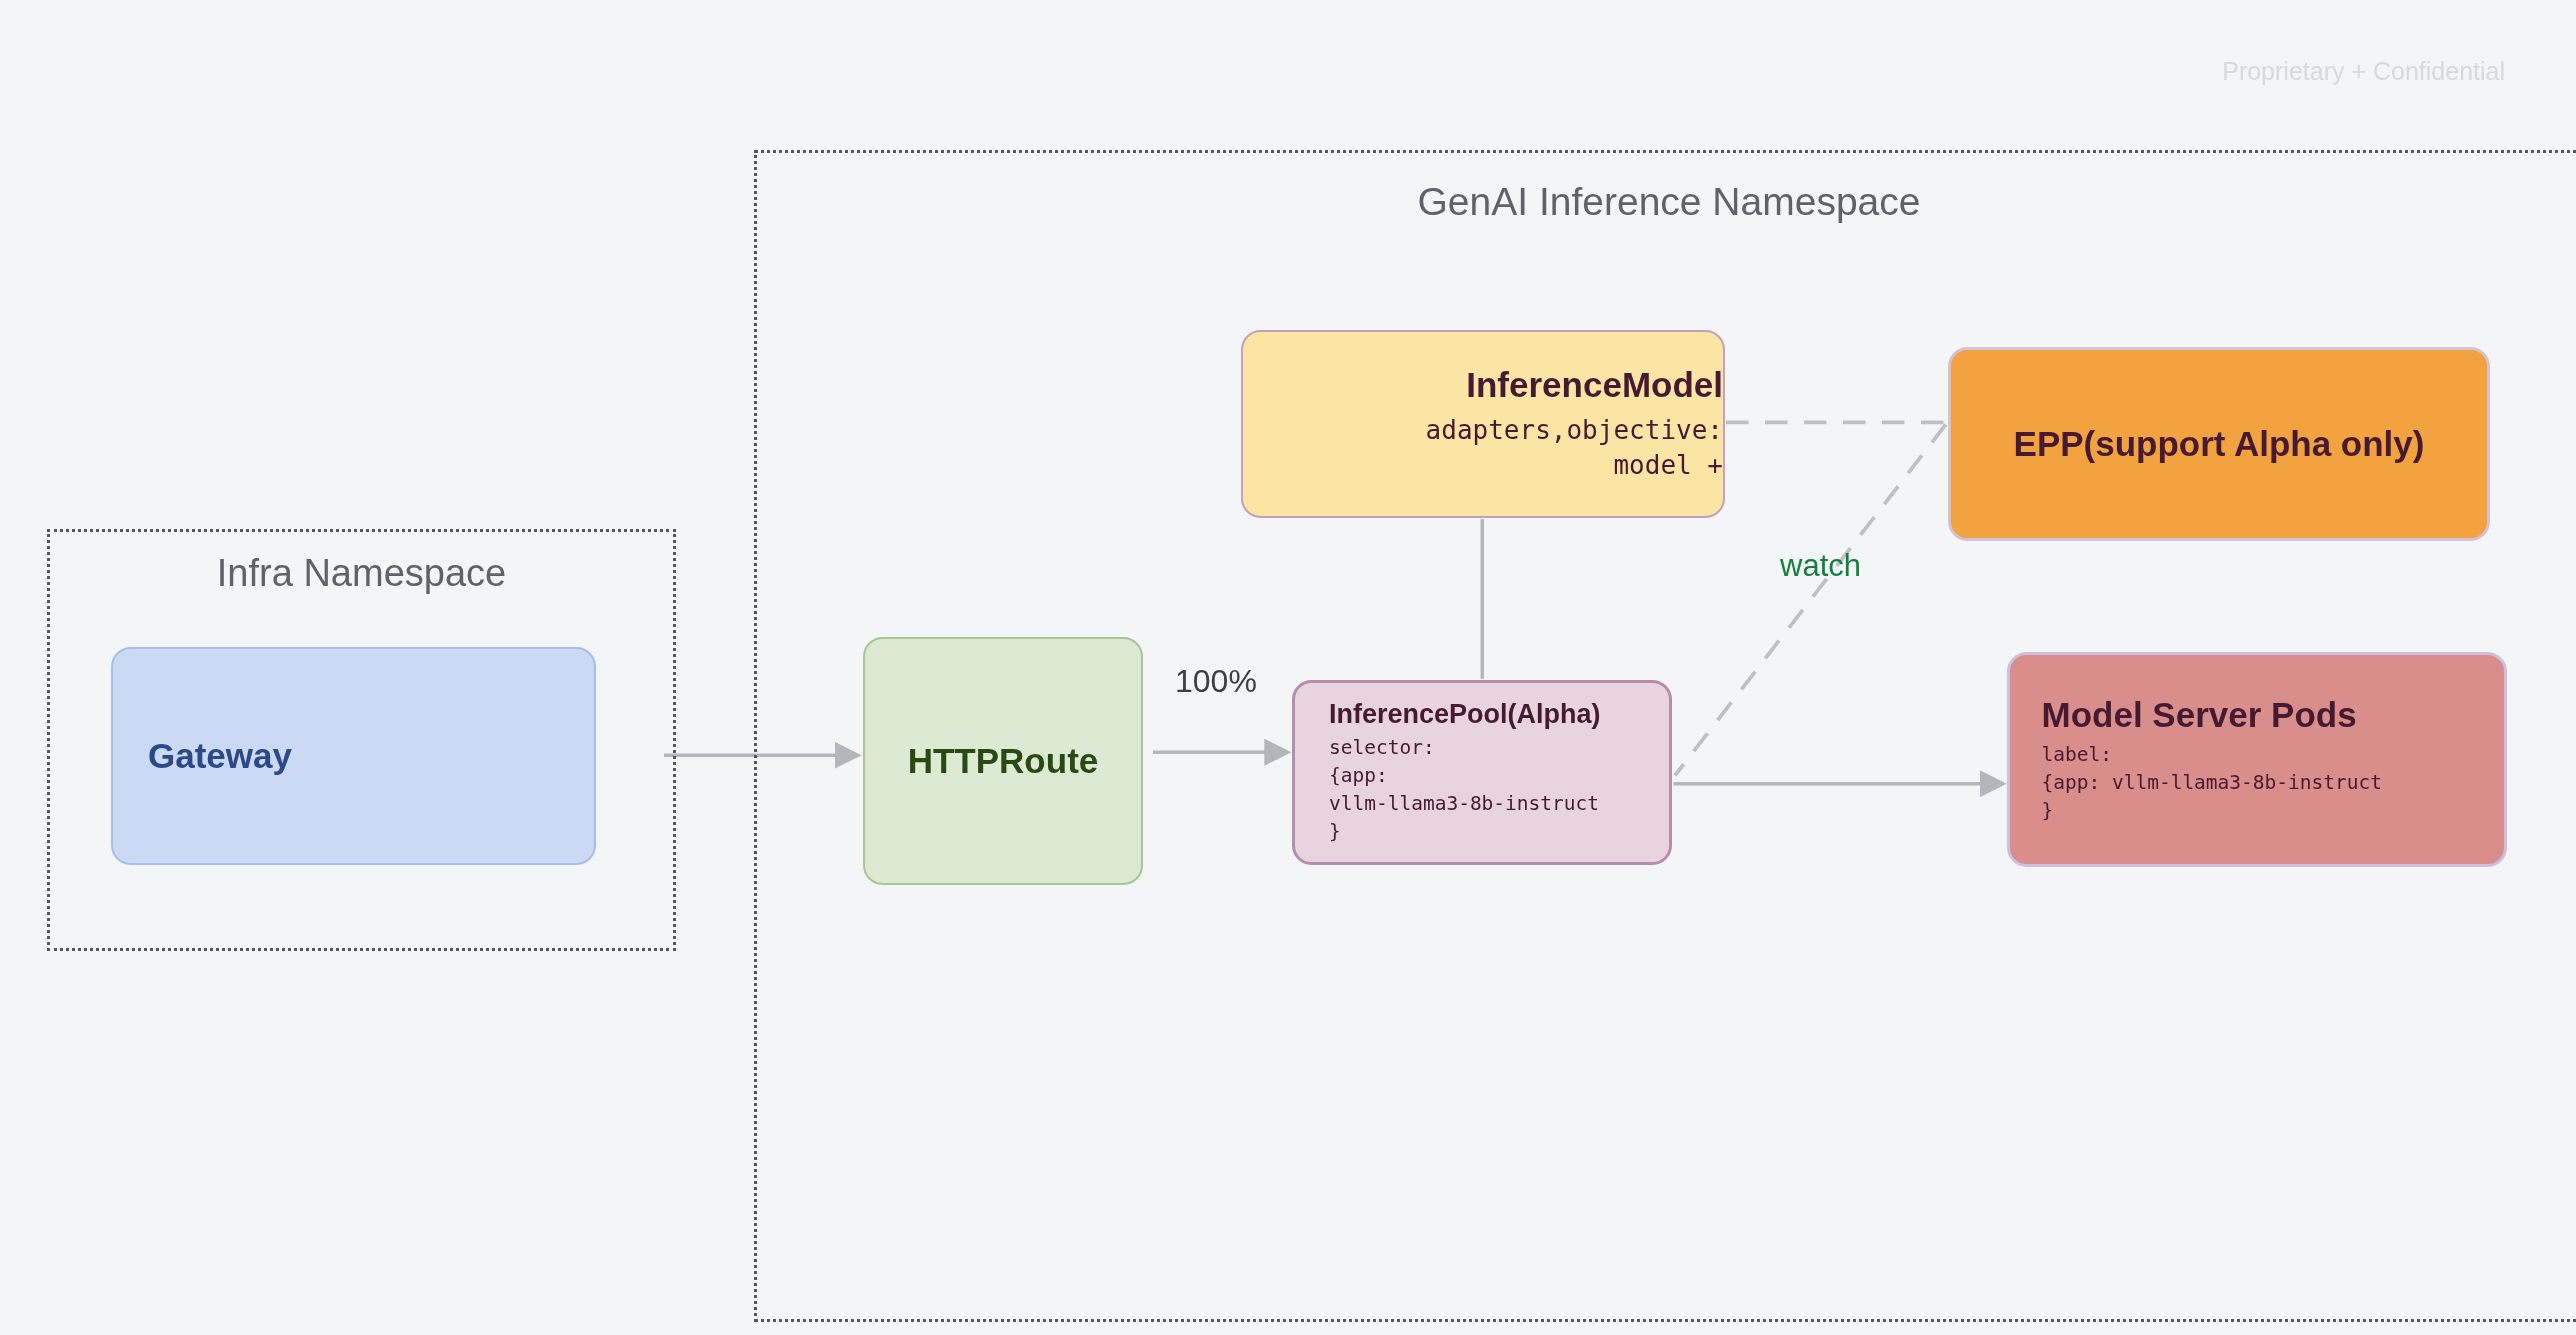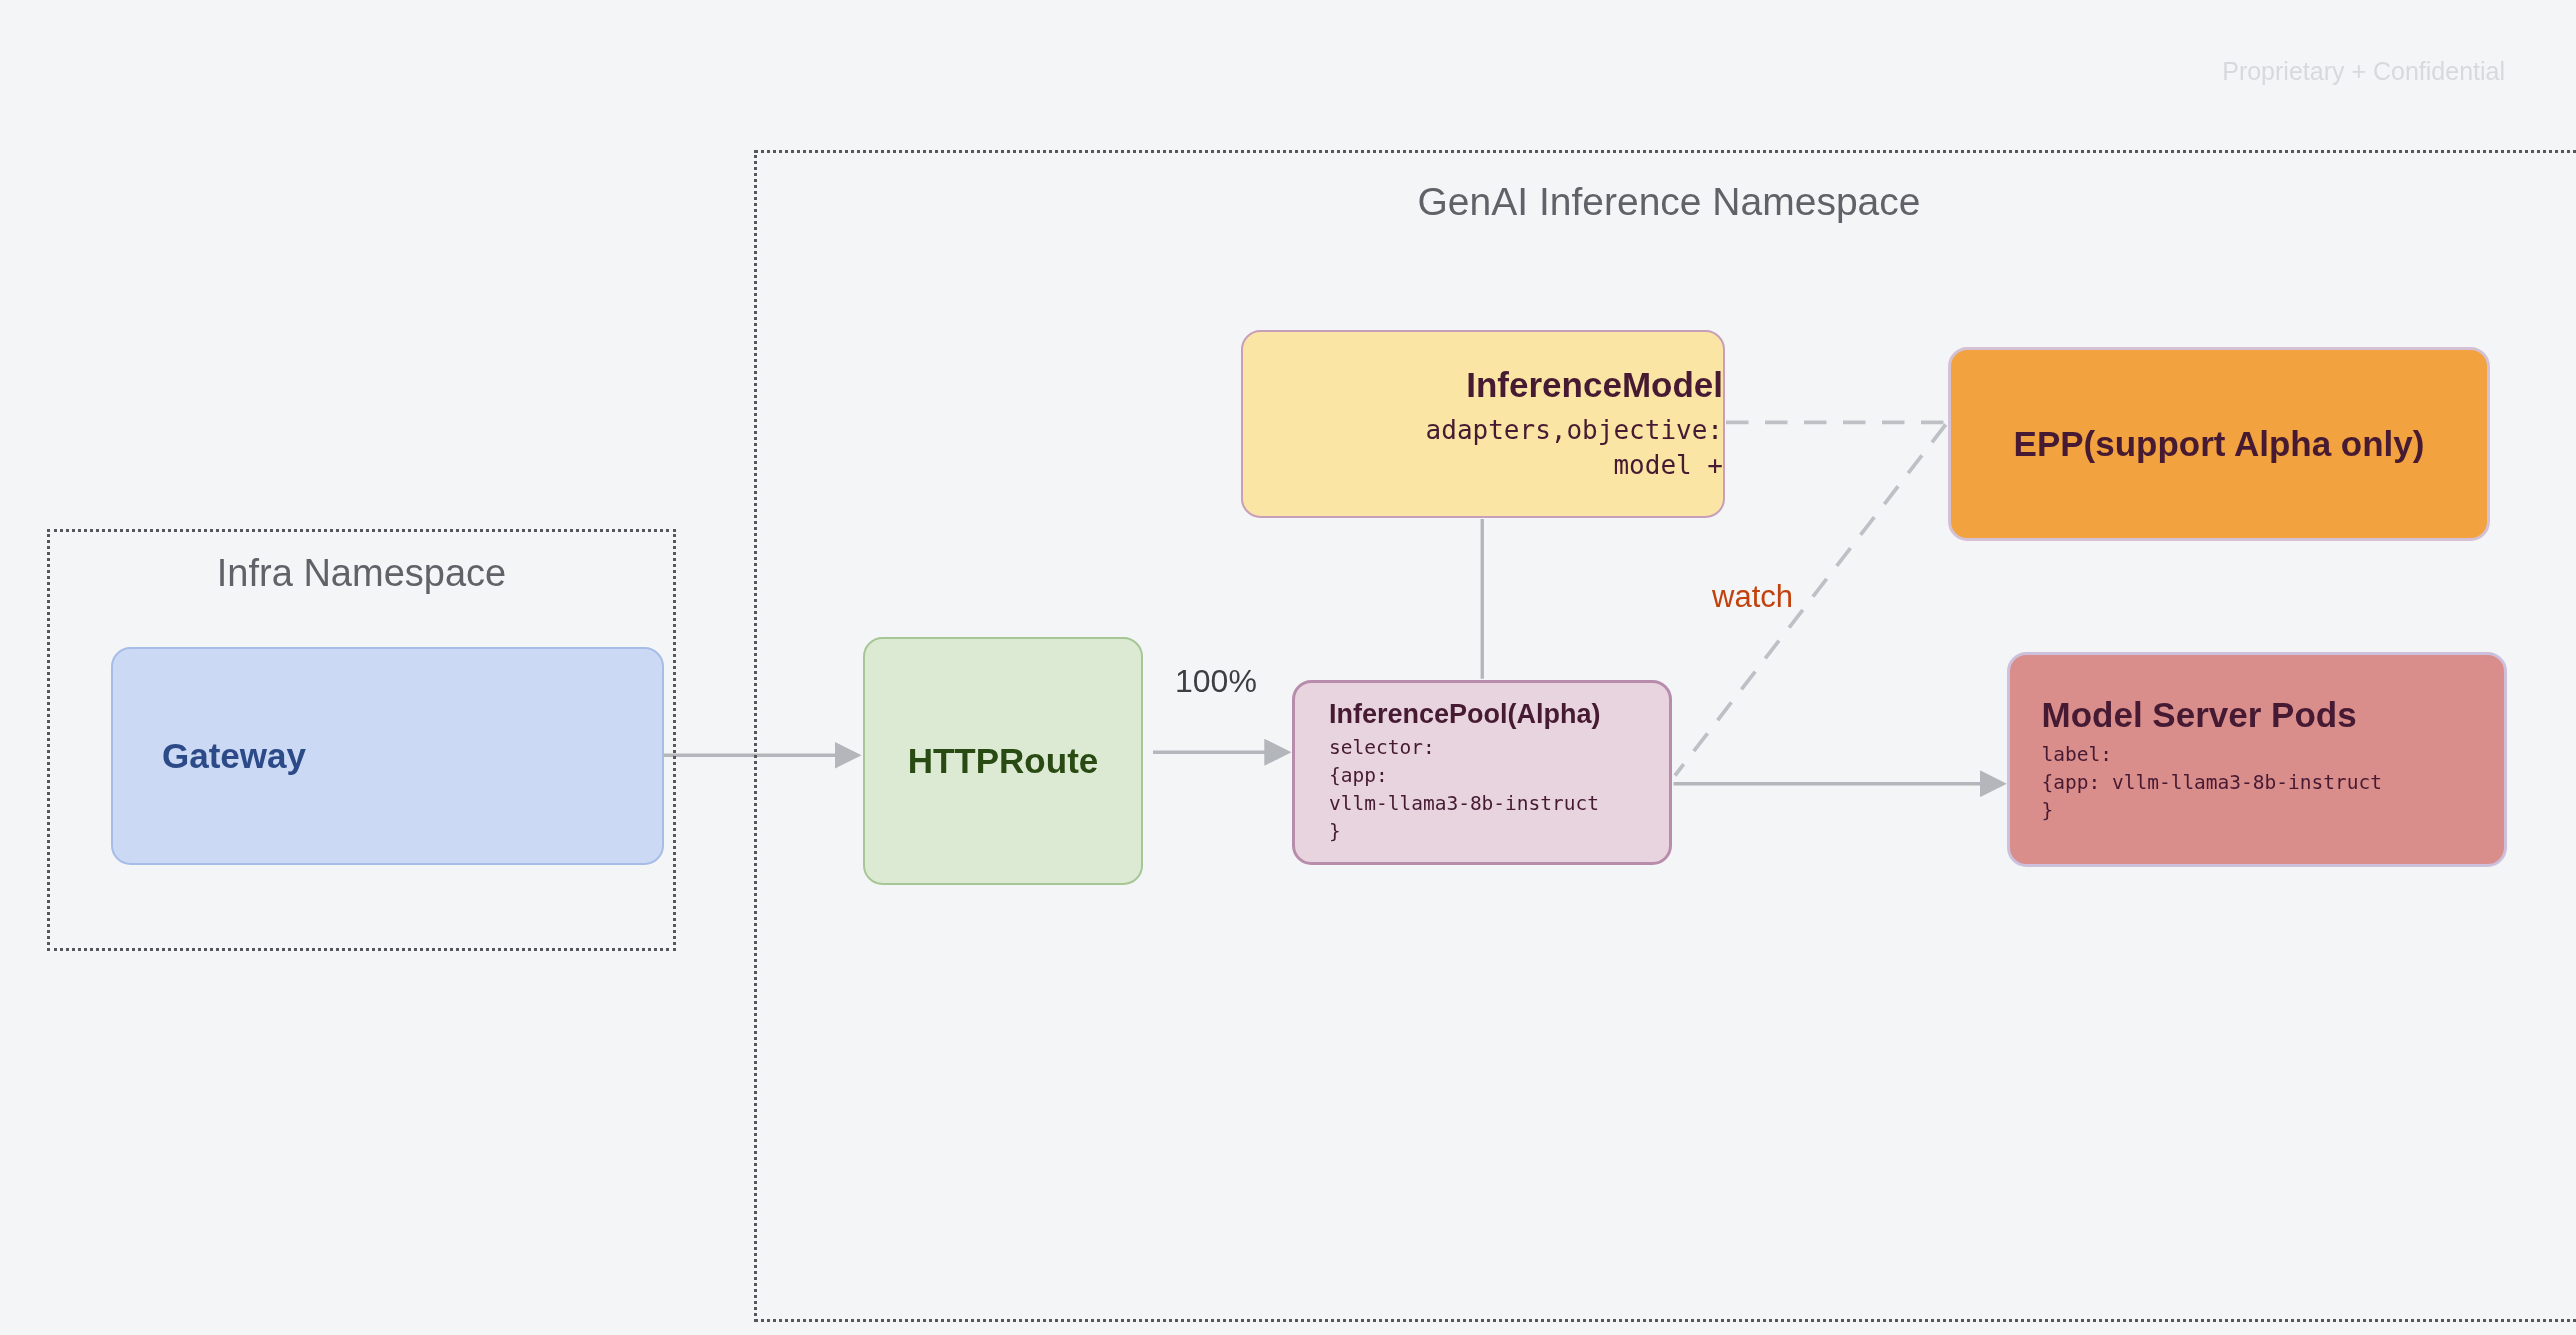--- a/index.html
+++ b/index.html
@@ -44,24 +44,24 @@
     border-radius:19.5px;
     display:flex; flex-direction:column; justify-content:center;
   }
   .node .title{font-weight:bold;}
   .node .code{
     font-family:"DejaVu Sans Mono",monospace;
     white-space:pre;
   }
 
   .gateway{
-    left:111px; top:647px; width:553px; height:218px;
+    left:111px; top:647px; width:485px; height:218px;
     background:var(--gateway-fill,#ccd9f4);
     border:2.3px solid var(--gateway-border,#a6bde8);
-    padding-left:49px;
+    padding-left:35px;
   }
   .gateway .title{font-size:35px; color:var(--gateway-text,#2b4a87);}
 
   .httproute{
     left:863px; top:637px; width:280px; height:248px;
     background:var(--httproute-fill,#dcead3);
     border:2.3px solid var(--httproute-border,#a6c795);
     align-items:center;
   }
   .httproute .title{font-size:35px; color:var(--httproute-text,#294a12);}
@@ -98,21 +98,21 @@
     background:var(--pods-fill,#da8e8c);
     border:3px solid var(--pods-border,#cdc0dc);
     padding-left:31.5px;
   }
   .model-pods .title{font-size:35px; color:var(--dark-maroon,#461a32); margin-bottom:6px;}
   .model-pods .code{font-size:19.5px; line-height:28px; color:var(--dark-maroon,#461a32);}
 
   
   .edge-label{position:absolute; color:#3c4043;}
   .label-weight{left:1175px; top:663px; font-size:32px;}
-  .label-watch{left:1712px; top:548px; font-size:31px; color:#c2410c;margin-top:31px;}
+  .label-watch{left:1780px; top:548px; font-size:31px; color:#15803d;}
 
   
   .google-partial{
     position:absolute; left:2373px; top:1329px;
     font-size:41px; font-weight:bold; color:#9aa0a6; letter-spacing:1.5px;
   }
 
   svg.edges{position:absolute; left:0; top:0; width:2576px; height:1335px; pointer-events:none;}
   .solid-line{stroke:var(--line); stroke-width:4.5; fill:none;}
   .dashed-line{stroke:var(--dash); stroke-width:5; fill:none; stroke-dasharray:30 22;}

